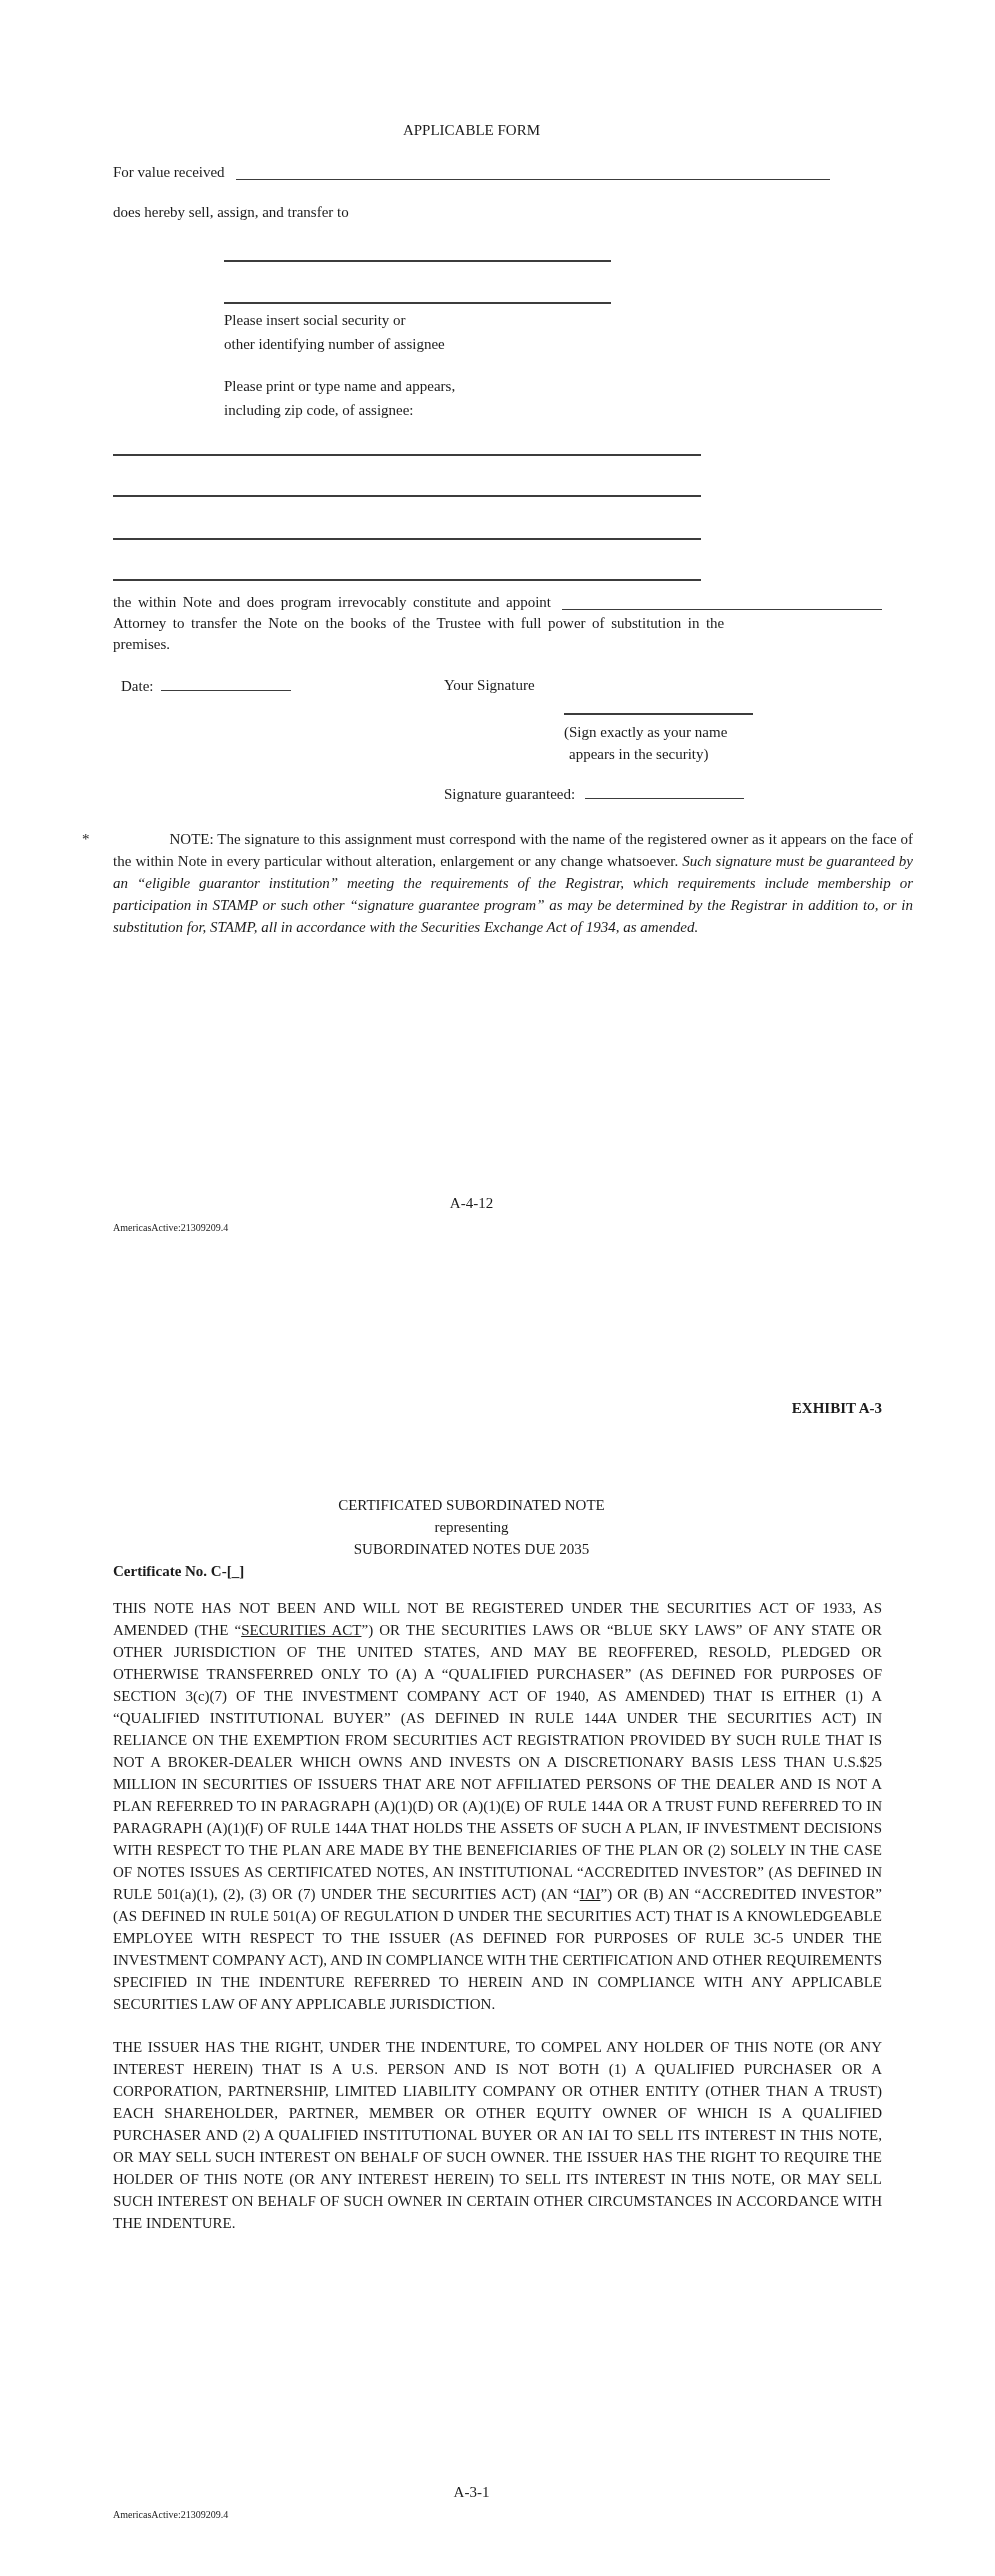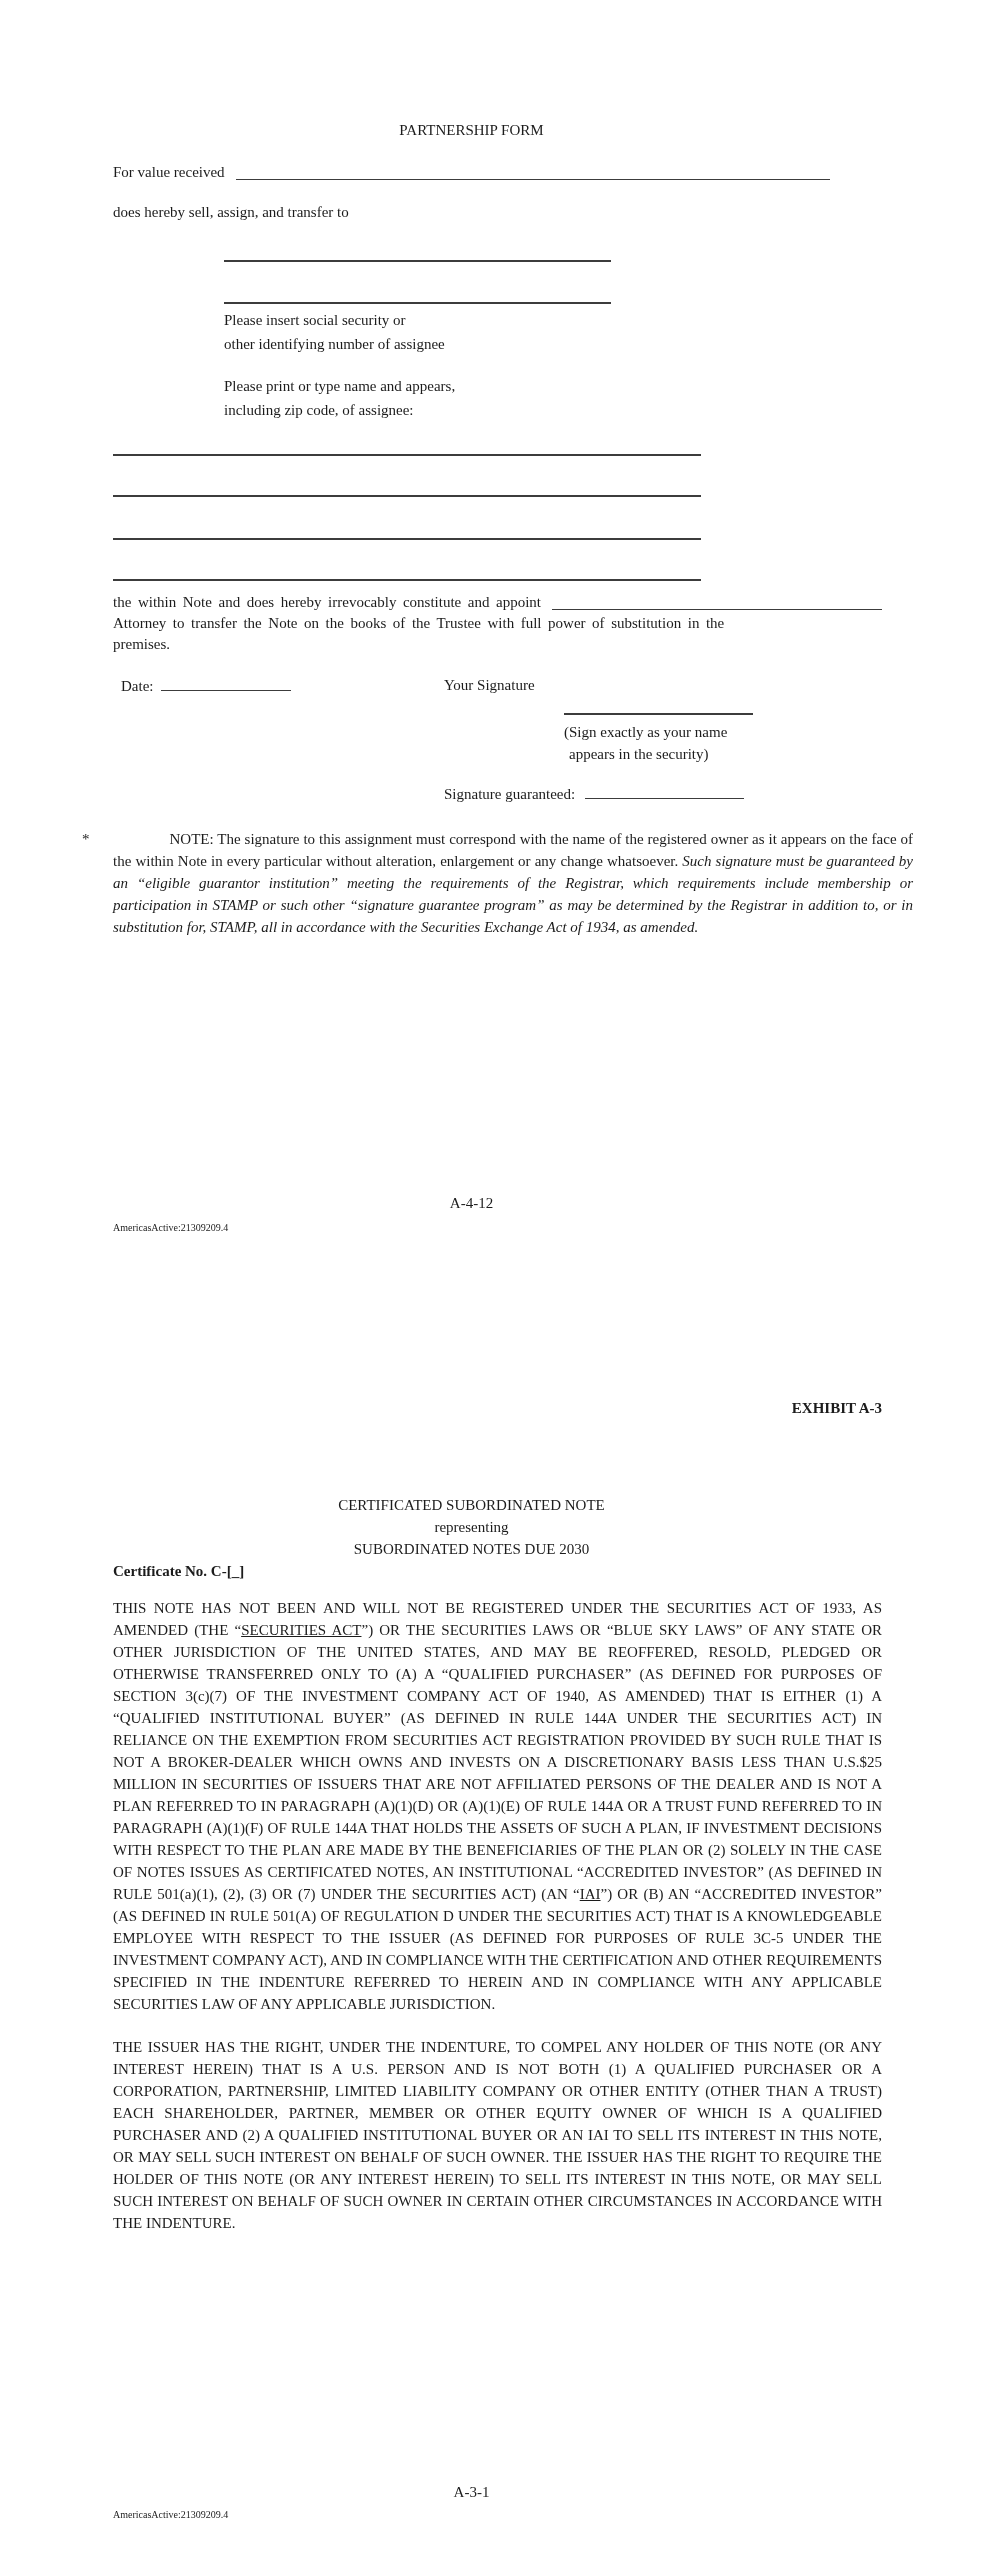--- a/index.html
+++ b/index.html
@@ -28,21 +28,21 @@
   .ws{word-spacing:2.8px;}
   .iblank{display:inline-block;border-bottom:1.9px solid #3c3c3c;height:13.2px;vertical-align:baseline;}
 </style>
 </head>
 <body>
 
 <div class="doc">
 
   <section class="page">
 
-    <div class="t center" style="left:113px;top:121px;width:717px;">PARTNERSHIP FORM</div>
+    <div class="t center" style="left:113px;top:121px;width:717px;">APPLICABLE FORM</div>
 
     <div class="fillrow" style="left:113px;top:163px;width:717px;">
       <span class="lbl">For value received</span>
       <span class="fill"></span>
     </div>
 
     <div class="t" style="left:113px;top:203px;">does hereby sell, assign, and transfer to</div>
 
     <div class="blank" style="left:224px;top:260px;width:387px;"></div>
     <div class="blank" style="left:224px;top:302px;width:387px;"></div>
@@ -52,21 +52,21 @@
 
     <div class="t" style="left:224px;top:377px;">Please print or type name and appears,</div>
     <div class="t" style="left:224px;top:401px;">including zip code, of assignee:</div>
 
     <div class="blank" style="left:113px;top:454px;width:588px;"></div>
     <div class="blank" style="left:113px;top:495px;width:588px;"></div>
     <div class="blank" style="left:113px;top:538px;width:588px;"></div>
     <div class="blank" style="left:113px;top:579px;width:588px;"></div>
 
     <div class="fillrow" style="left:113px;top:593px;width:769px;">
-      <span class="lbl ws">the within Note and does hereby irrevocably constitute and appoint</span>
+      <span class="lbl ws">the within Note and does program irrevocably constitute and appoint</span>
       <span class="fill"></span>
     </div>
     <div class="t ws" style="left:113px;top:614px;">Attorney to transfer the Note on the books of the Trustee with full power of substitution in the</div>
     <div class="t" style="left:113px;top:635px;">premises.</div>
 
     <div class="t" style="left:121px;top:677px;">
       <span>Date:</span>
       <span class="iblank" style="width:130px;margin-left:3.8px;"></span>
     </div>
 
@@ -88,21 +88,21 @@
   </section>
 
   <section class="page">
 
     <div class="t right bold" style="left:113px;top:111px;width:769px;">EXHIBIT A-3</div>
 
 
     <div class="t center" style="left:113px;top:206px;width:717px;line-height:22px;text-align:center;">
       <div>CERTIFICATED SUBORDINATED NOTE</div>
       <div>representing</div>
-      <div>SUBORDINATED NOTES DUE 2030</div>
+      <div>SUBORDINATED NOTES DUE 2035</div>
     </div>
 
     <div class="t bold" style="left:113px;top:274px;">Certificate No. C-[_]</div>
 
     <div class="flow" style="left:113px;top:309px;width:769px;">
       <p><span>THIS NOTE HAS NOT BEEN AND WILL NOT BE REGISTERED UNDER THE SECURITIES ACT OF 1933, AS AMENDED (THE “</span><span style="text-decoration: underline;">SECURITIES ACT</span><span>”) OR THE SECURITIES LAWS OR “BLUE SKY LAWS” OF ANY STATE OR OTHER JURISDICTION OF THE UNITED STATES, AND MAY BE REOFFERED, RESOLD, PLEDGED OR OTHERWISE TRANSFERRED ONLY TO (A) A “QUALIFIED PURCHASER” (AS DEFINED FOR PURPOSES OF SECTION 3(c)(7) OF THE INVESTMENT COMPANY ACT OF 1940, AS AMENDED) THAT IS EITHER (1) A “QUALIFIED INSTITUTIONAL BUYER” (AS DEFINED IN RULE 144A UNDER THE SECURITIES ACT) IN RELIANCE ON THE EXEMPTION FROM SECURITIES ACT REGISTRATION PROVIDED BY SUCH RULE THAT IS NOT A BROKER-DEALER WHICH OWNS AND INVESTS ON A DISCRETIONARY BASIS LESS THAN U.S.$25 MILLION IN SECURITIES OF ISSUERS THAT ARE NOT AFFILIATED PERSONS OF THE DEALER AND IS NOT A PLAN REFERRED TO IN PARAGRAPH (A)(1)(D) OR (A)(1)(E) OF RULE 144A OR A TRUST FUND REFERRED TO IN PARAGRAPH (A)(1)(F) OF RULE 144A THAT HOLDS THE ASSETS OF SUCH A PLAN, IF INVESTMENT DECISIONS WITH RESPECT TO THE PLAN ARE MADE BY THE BENEFICIARIES OF THE PLAN OR (2) SOLELY IN THE CASE OF NOTES ISSUES AS CERTIFICATED NOTES, AN INSTITUTIONAL “ACCREDITED INVESTOR” (AS DEFINED IN RULE 501(a)(1), (2), (3) OR (7) UNDER THE SECURITIES ACT) (AN “</span><span style="text-decoration: underline;">IAI</span><span>”) OR (B) AN “ACCREDITED INVESTOR” (AS DEFINED IN RULE 501(A) OF REGULATION D UNDER THE SECURITIES ACT) THAT IS A KNOWLEDGEABLE EMPLOYEE WITH RESPECT TO THE ISSUER (AS DEFINED FOR PURPOSES OF RULE 3C-5 UNDER THE INVESTMENT COMPANY ACT), AND IN COMPLIANCE WITH THE CERTIFICATION AND OTHER REQUIREMENTS SPECIFIED IN THE INDENTURE REFERRED TO HEREIN AND IN COMPLIANCE WITH ANY APPLICABLE SECURITIES LAW OF ANY APPLICABLE JURISDICTION.</span></p>
       <p>THE ISSUER HAS THE RIGHT, UNDER THE INDENTURE, TO COMPEL ANY HOLDER OF THIS NOTE (OR ANY INTEREST HEREIN) THAT IS A U.S. PERSON AND IS NOT BOTH (1) A QUALIFIED PURCHASER OR A CORPORATION, PARTNERSHIP, LIMITED LIABILITY COMPANY OR OTHER ENTITY (OTHER THAN A TRUST) EACH SHAREHOLDER, PARTNER, MEMBER OR OTHER EQUITY OWNER OF WHICH IS A QUALIFIED PURCHASER AND (2) A QUALIFIED INSTITUTIONAL BUYER OR AN IAI TO SELL ITS INTEREST IN THIS NOTE, OR MAY SELL SUCH INTEREST ON BEHALF OF SUCH OWNER. THE ISSUER HAS THE RIGHT TO REQUIRE THE HOLDER OF THIS NOTE (OR ANY INTEREST HEREIN) TO SELL ITS INTEREST IN THIS NOTE, OR MAY SELL SUCH INTEREST ON BEHALF OF SUCH OWNER IN CERTAIN OTHER CIRCUMSTANCES IN ACCORDANCE WITH THE INDENTURE.</p>
     </div>
 
     <div class="t center" style="left:113px;top:1195px;width:717px;">A-3-1</div>

